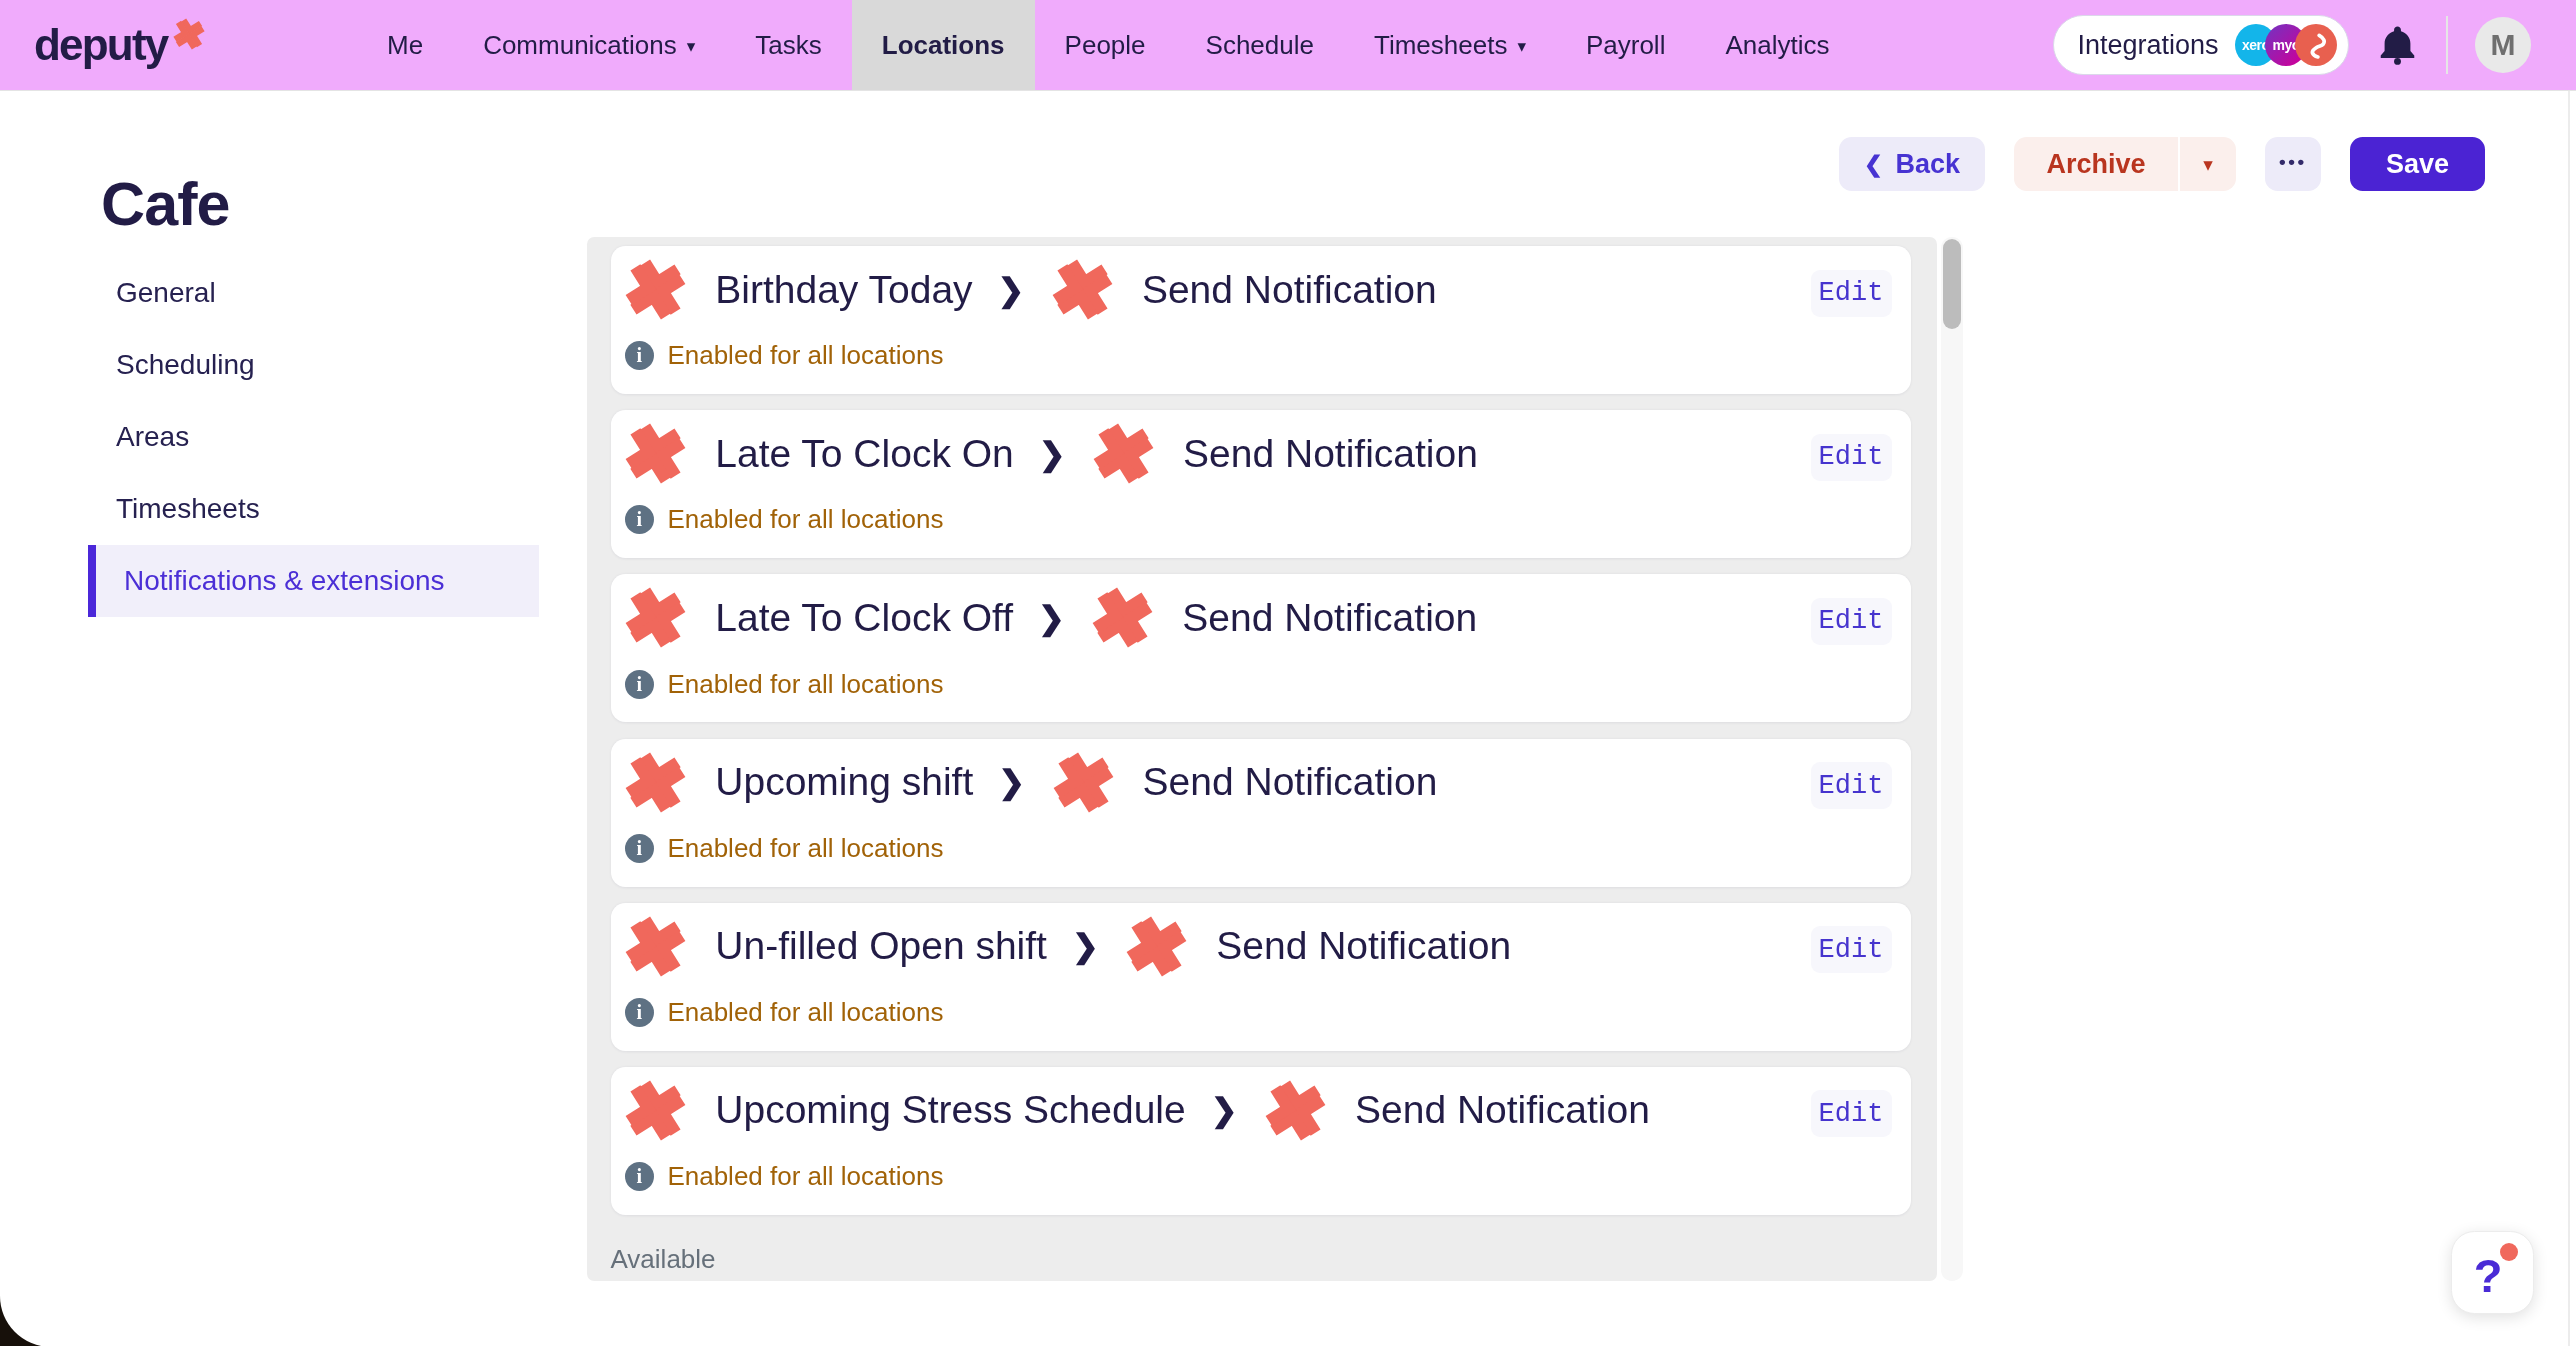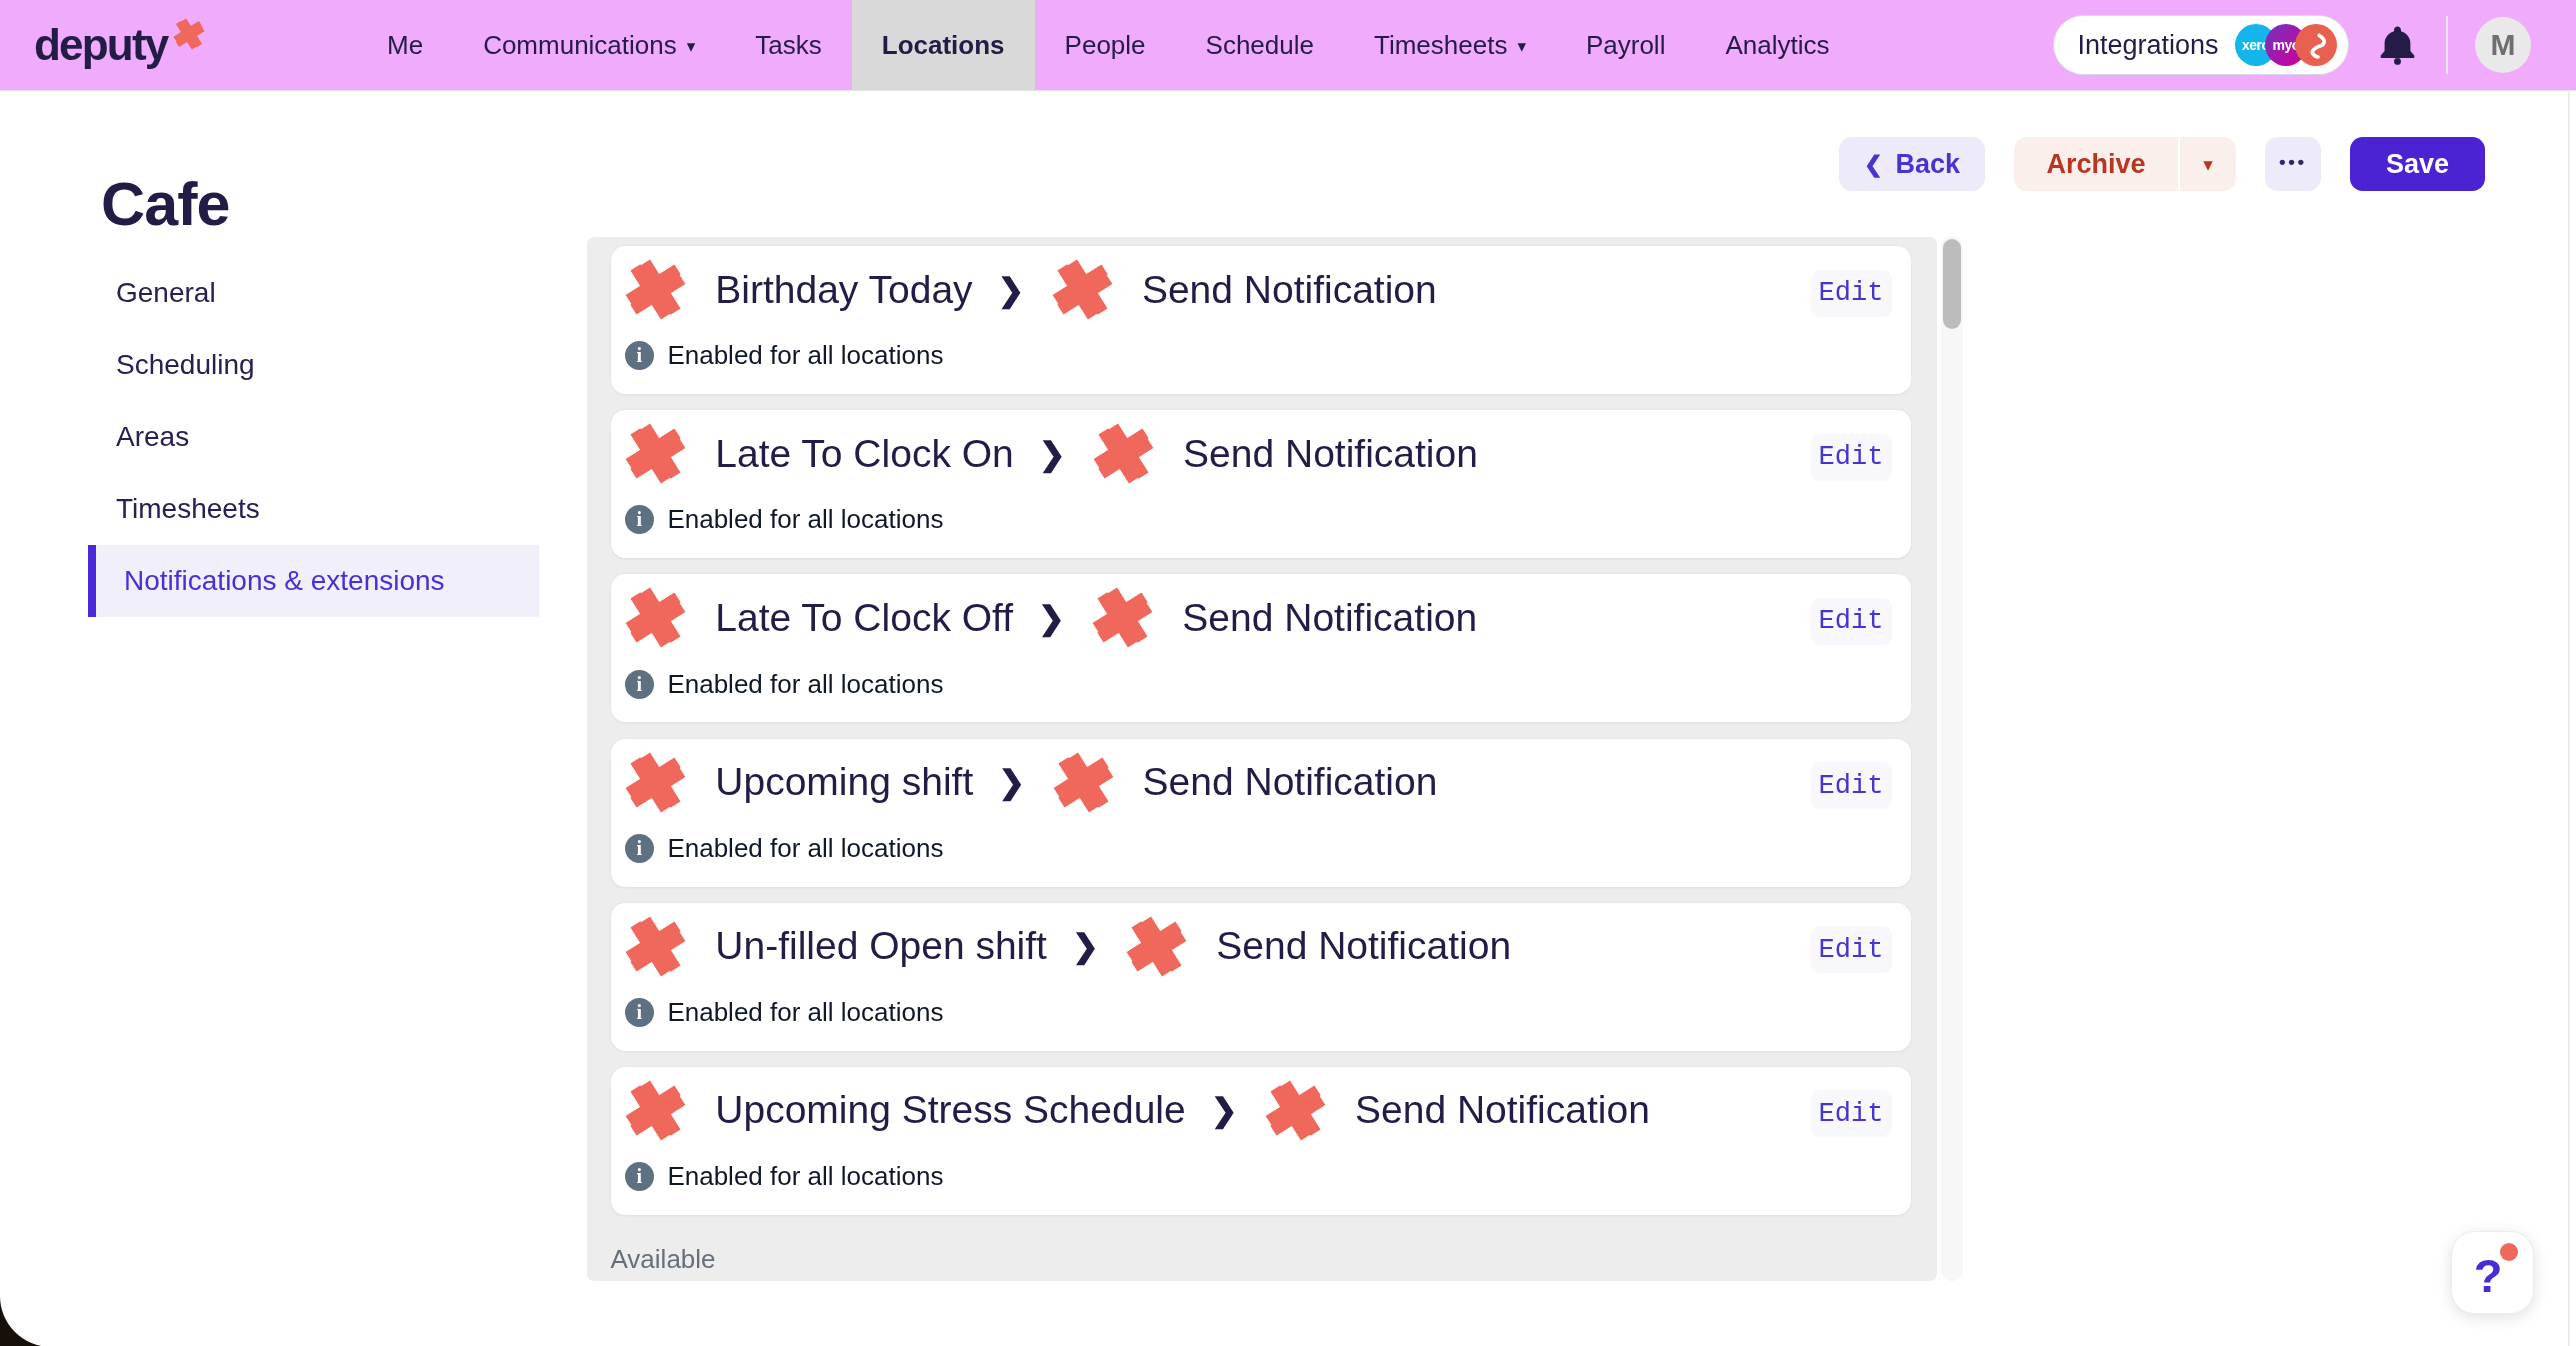--- a/index.html
+++ b/index.html
@@ -48,21 +48,21 @@
   
   .list-panel{position:absolute;left:587px;top:237px;width:1350px;height:1044px;background:#EDEDED;border-radius:7.2px;overflow:hidden;box-sizing:border-box;padding-top:9px;}
   .card{position:relative;margin:0 0 16.2px 23.5px;width:1300px;height:148px;background:#fff;border-radius:14.4px;box-shadow:0 0.9px 2.7px rgba(33,28,70,.07);}
   .card-row1{display:flex;align-items:center;height:87px;padding-left:10.8px;}
   .pin{width:69px;height:69px;flex:none;}
   .trigger,.action{font-size:39px;font-weight:500;color:#221C46;margin-left:25px;white-space:nowrap;}
   .flow-chev{font-size:32px;font-weight:700;color:#221C46;margin:0 23.5px 0 25px;}
   .edit-btn{position:absolute;right:19px;top:23.5px;width:81px;height:47px;border-radius:9px;background:#F7F7FC;color:#4634CE;font-size:27px;font-weight:500;border:none;display:flex;align-items:center;justify-content:center;cursor:pointer;font-family:Liberation Mono, monospace;}
   .card-row2{display:flex;align-items:center;padding-left:14.4px;margin-top:7.2px;gap:13.5px;}
   .info-ic{width:29px;height:29px;border-radius:50%;background:#5E7183;color:#fff;font-size:20px;font-weight:700;display:flex;align-items:center;justify-content:center;flex:none;font-family:"Liberation Serif",serif;}
-  .status{font-size:26px;color:#0f172a;}
+  .status{font-size:26px;color:#a16207;}
   .panel-footer{margin:29px 0 0 23.5px;font-size:26px;color:#66707A;}
   
   .scroll-track{position:absolute;left:1941px;top:237px;width:21.7px;height:1044px;background:#F7F7F7;border-radius:10.8px;cursor:pointer;}
   .scroll-thumb{position:absolute;left:1.8px;top:1.8px;width:18px;height:90px;background:#BCBCBC;border-radius:9px;cursor:grab;}
   
   .help-btn{position:absolute;left:2451px;top:1231px;width:83px;height:83px;background:#fff;border:0.9px solid #ECECEC;border-radius:23.5px;box-shadow:0 3.6px 14.4px rgba(0,0,0,.12);cursor:pointer;display:flex;align-items:center;justify-content:center;}
   .help-q{font-size:47px;font-weight:700;color:#4A2BD6;margin:5.4px 9px 0 0;}
   .help-dot{position:absolute;right:15.3px;top:10.8px;width:18px;height:18px;border-radius:50%;background:#F0685C;}
   .edge-line{position:absolute;right:6.3px;top:90px;bottom:0;width:1.8px;background:#ECECEC;}
   .corner-black{position:absolute;left:0;bottom:0;width:51px;height:51px;background:#17100a;}

